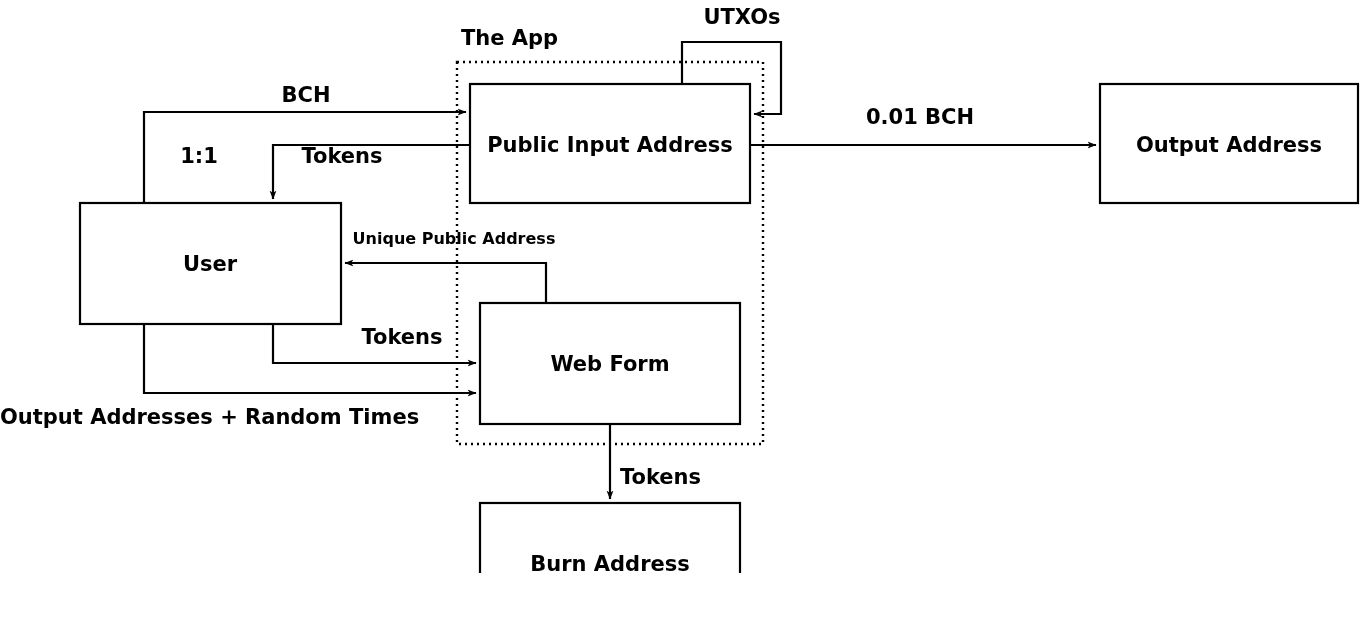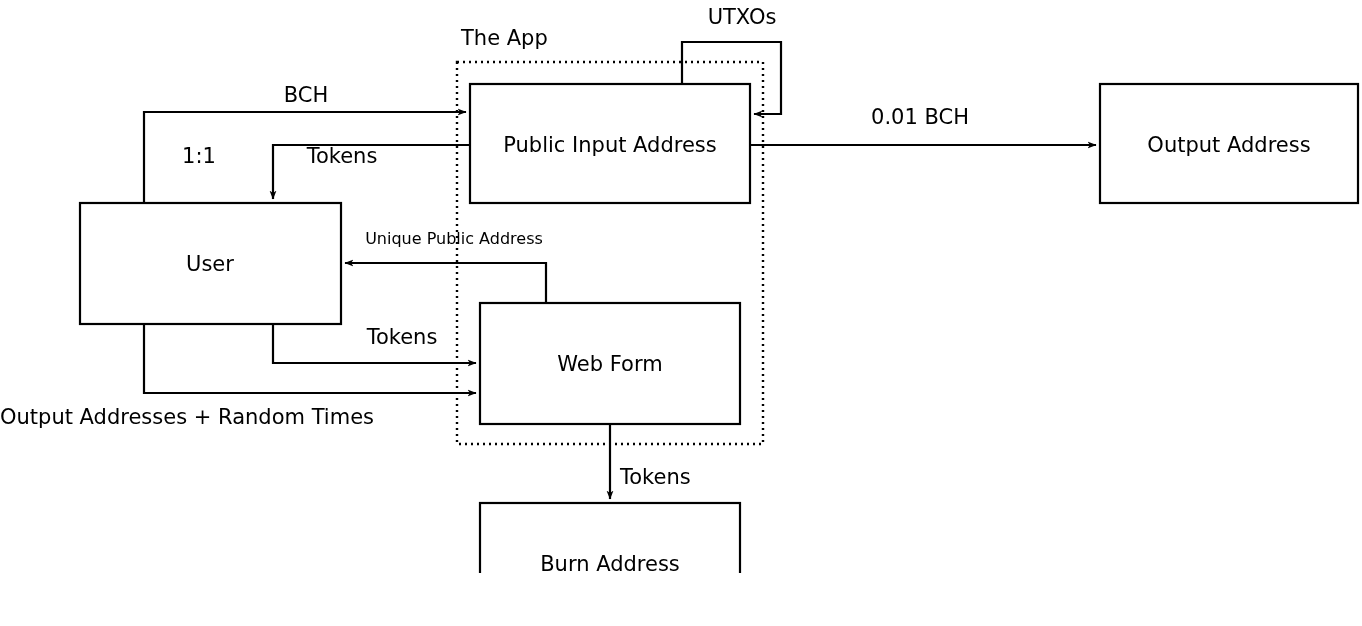--- a/index.html
+++ b/index.html
@@ -7,20 +7,21 @@
     padding: 0;
     background: #ffffff;
   }
   #diagram-root {
     position: relative;
     width: 1362px;
     height: 573px;
     background: #ffffff;
     font-family: "DejaVu Sans", sans-serif;
     overflow: hidden;
+    font-weight: bold;
   }
   svg#flow {
     display: block;
     width: 1362px;
     height: 626px;
   }
   .node-rect {
     fill: #ffffff;
     stroke: #000000;
     stroke-width: 2.2;

